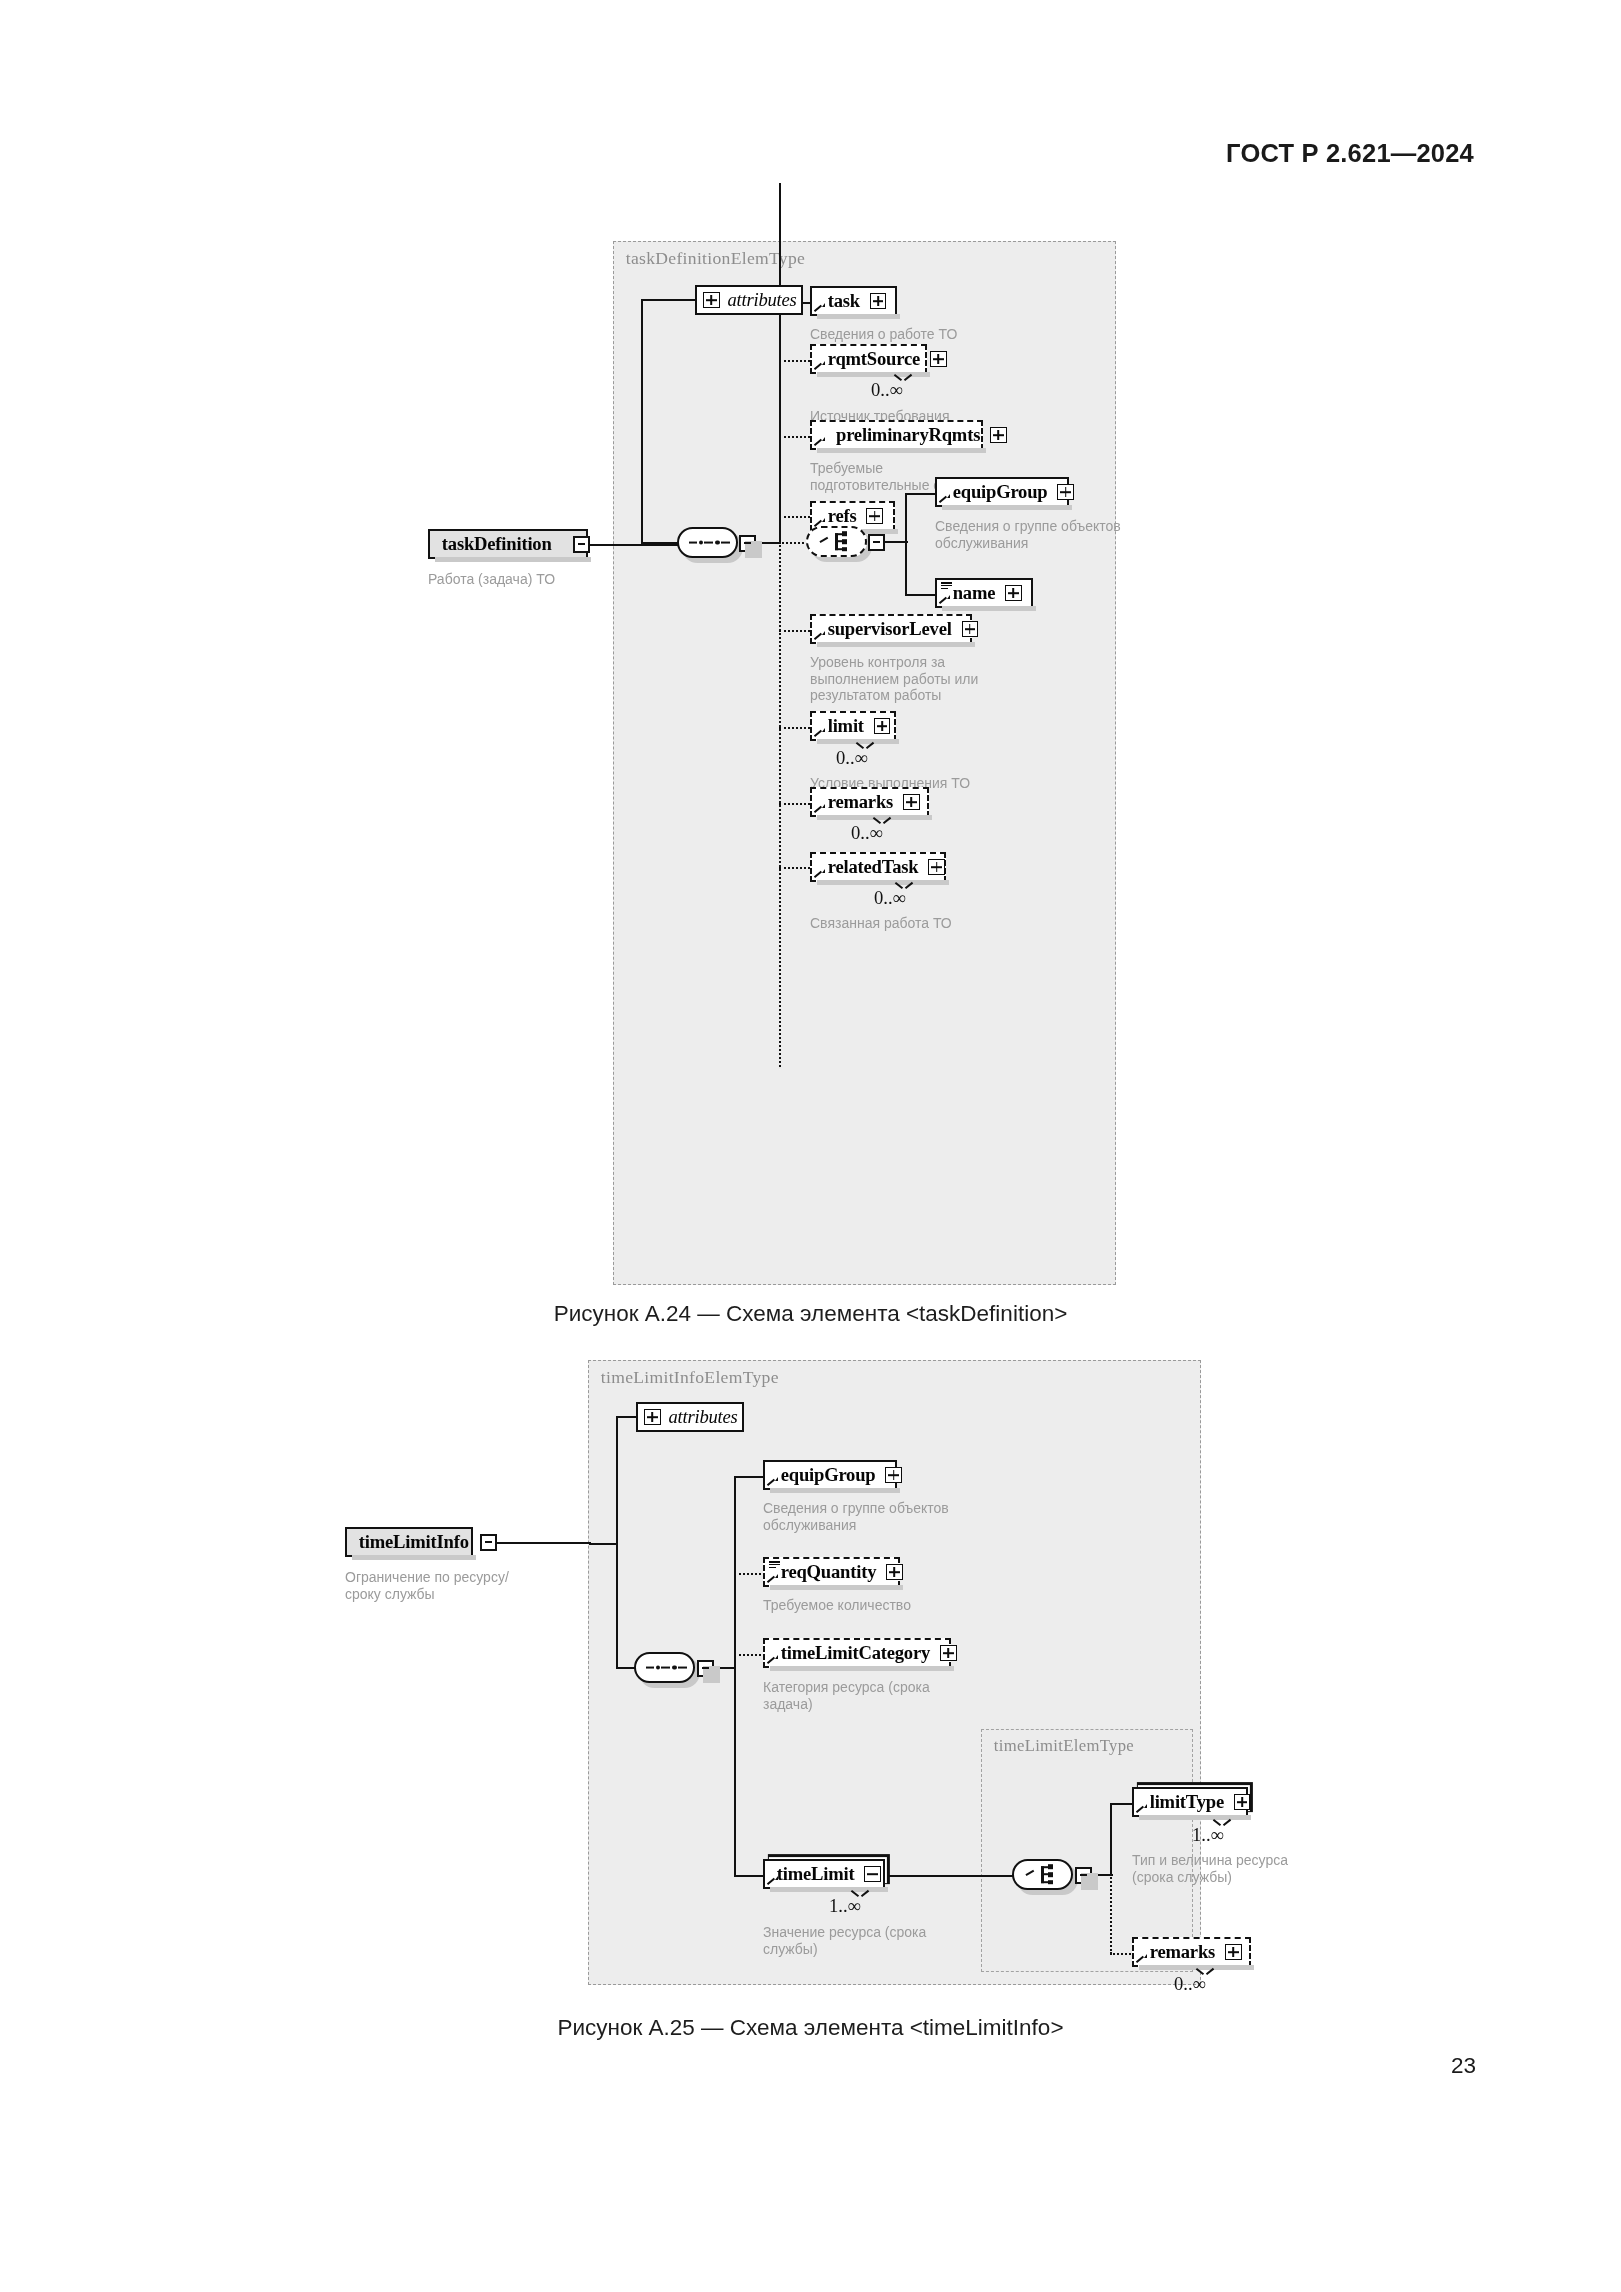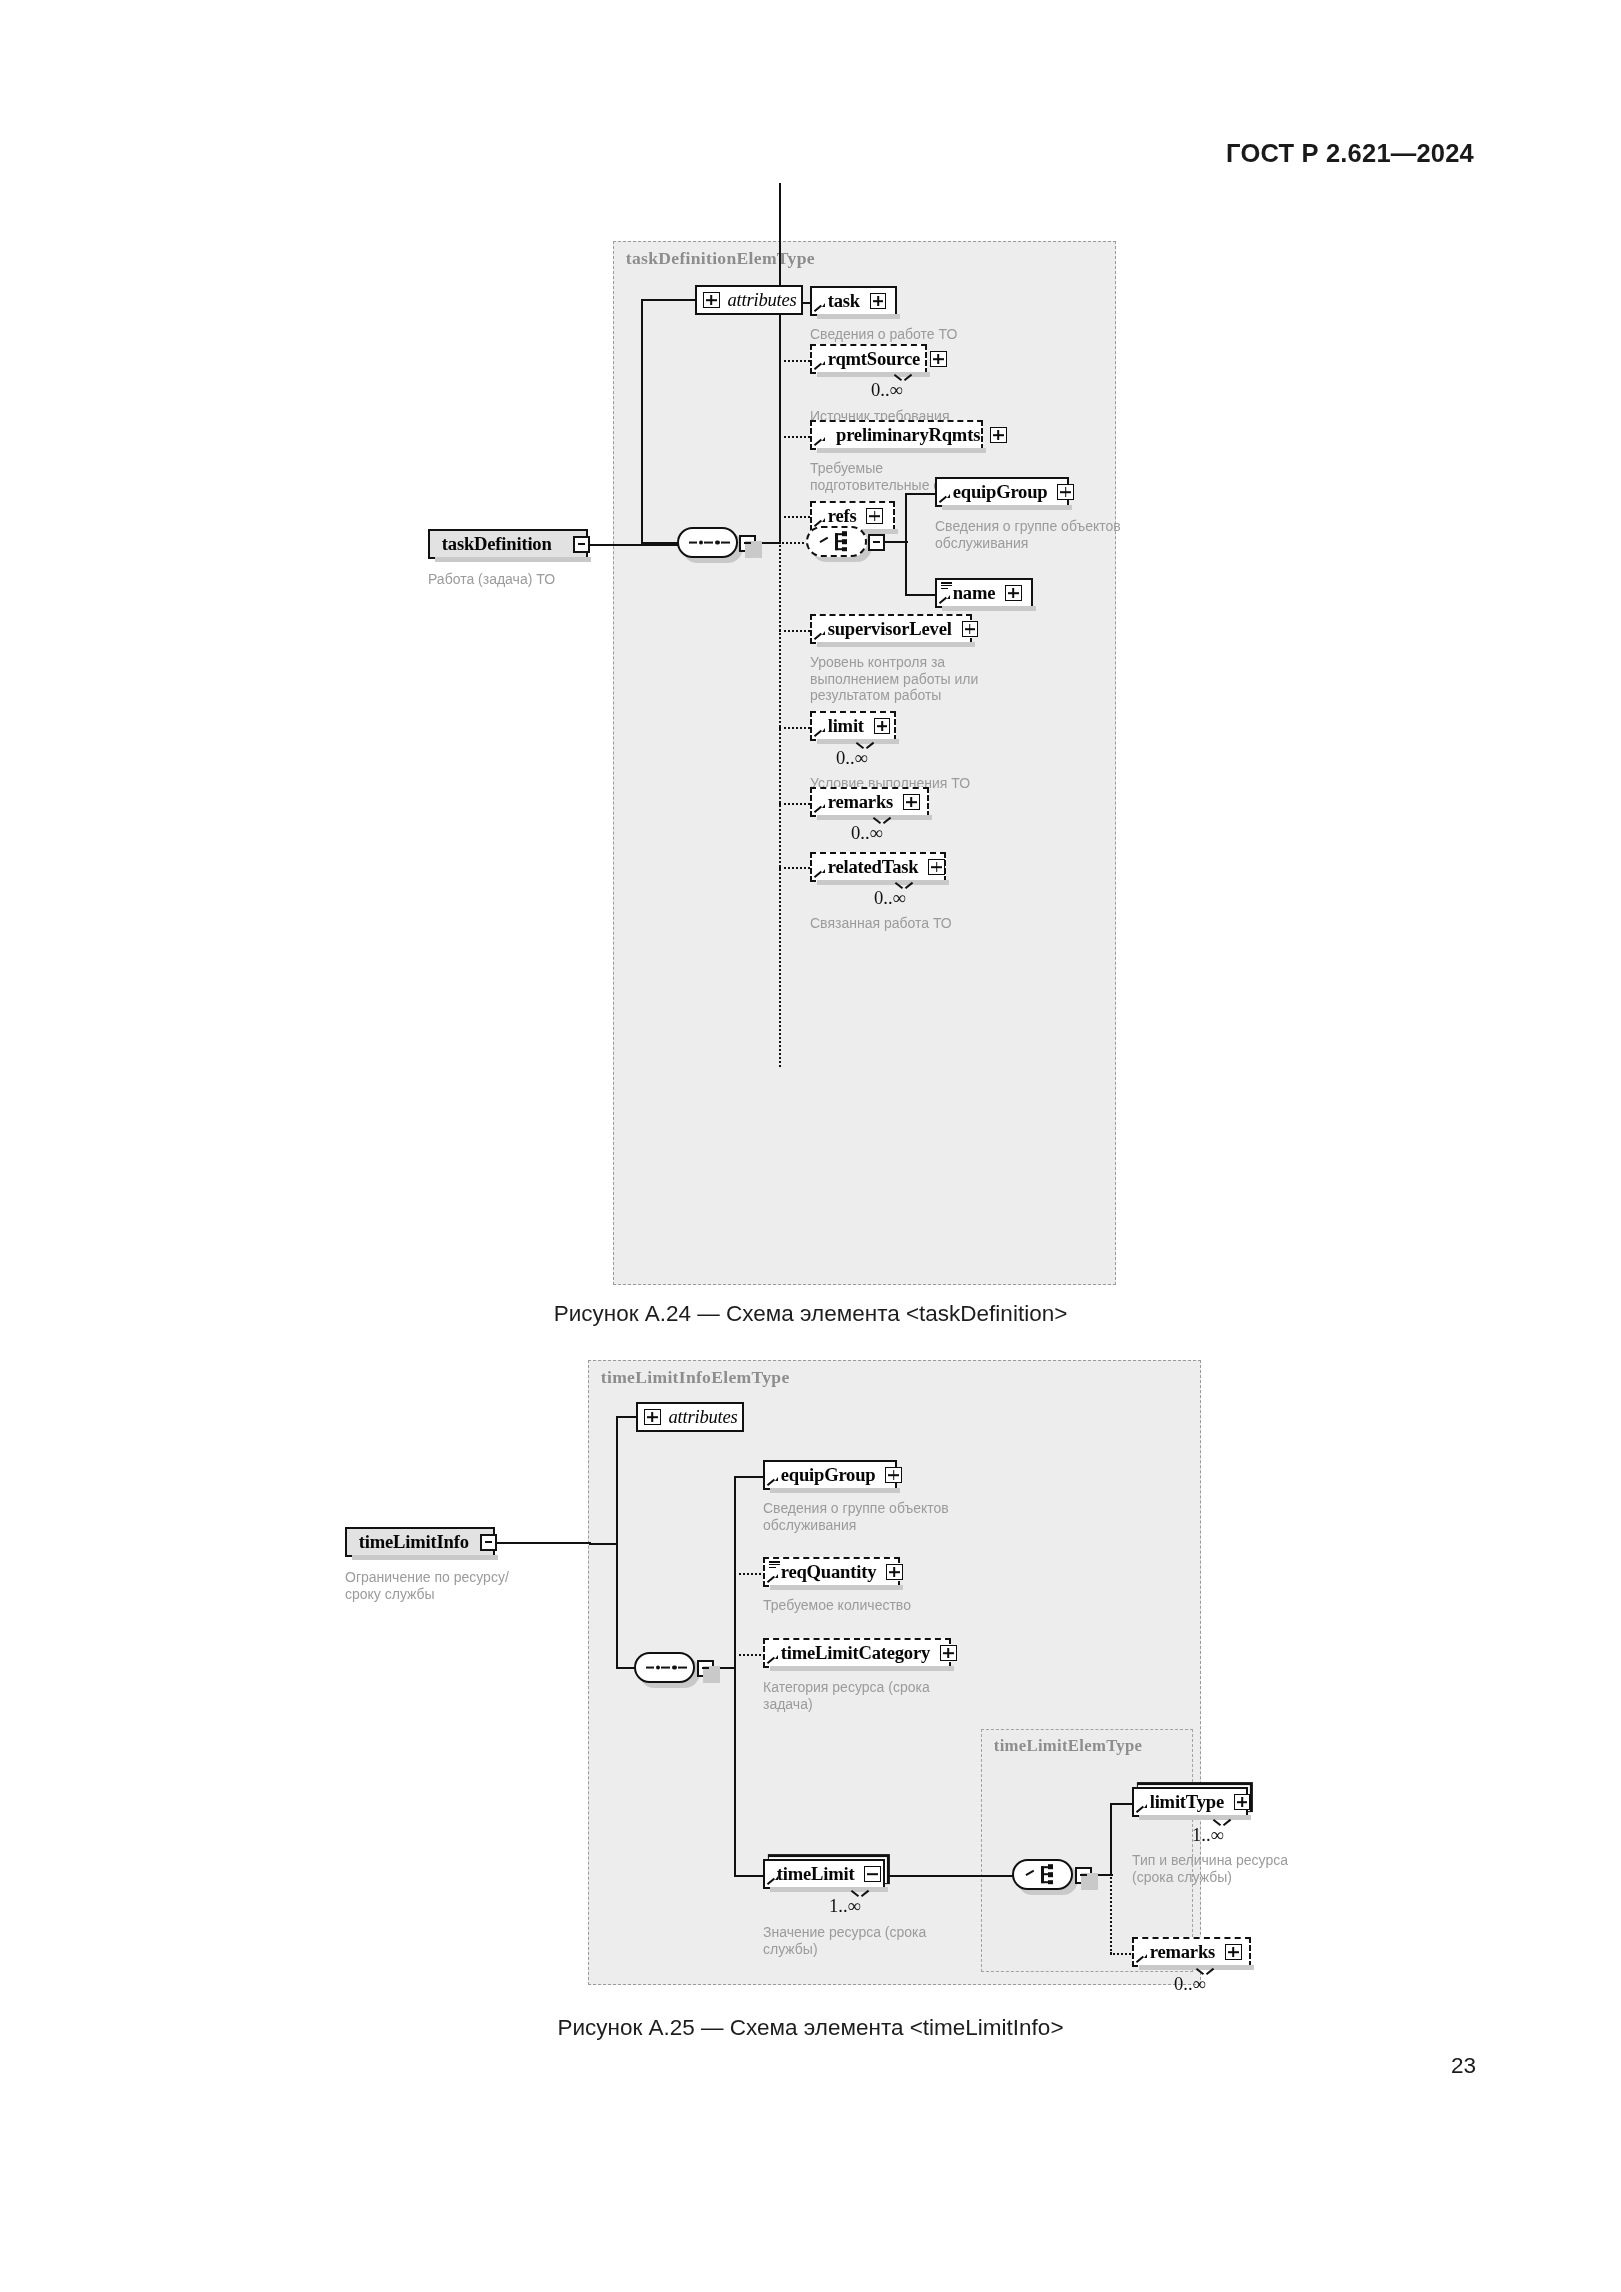--- a/index.html
+++ b/index.html
@@ -38,21 +38,21 @@
   }
   #schema-task{left:613px;top:241px;width:503px;height:1044px;}
   #schema-tli{left:588px;top:1360px;width:613px;height:625px;}
   #schema-tle{
     position:absolute;left:392px;top:368px;width:212px;height:243px;
     background:#ececec;border:1.3px dashed #a2a2a2;box-sizing:border-box;
   }
   .schema-title{
     position:absolute;left:11.8px;top:5.9px;
     font-family:"Liberation Serif",serif;
-    font-weight:bold;font-size:17.6px;color:#8d8d8d;
+    font-weight:normal;font-size:17.6px;color:#8d8d8d;
     letter-spacing:0.3px;white-space:nowrap;
   }
   #schema-tle .schema-title{font-size:16.7px;}
 
   
   .node{
     position:absolute;box-sizing:border-box;
     background:#ffffff;
     border:2px solid #111111;
     height:30px;
@@ -367,21 +367,21 @@
       <span class="label">relatedTask</span>
       <span class="plusbox"></span>
     </div>
     <div class="chev" style="left:282px;top:640px;"></div>
     <div class="occ" style="left:260px;top:645px;">0..∞</div>
     <div class="desc" style="left:196px;top:673px;width:274px;">Связанная работа ТО</div>
   </div>
 
   <div class="fig-caption" id="cap-a24">Рисунок А.24 — Схема элемента &lt;taskDefinition&gt;</div>
 
-  <div class="node root" id="n-timeLimitInfo" style="left:345px;top:1527px;width:150px;text-align:right;">
+  <div class="node root" id="n-timeLimitInfo" style="left:345px;top:1527px;width:128px;text-align:right;">
     <span class="label">timeLimitInfo</span>
   </div>
   <div class="toggle" style="left:480px;top:1534px;"></div>
   <div class="rootdesc" style="left:345px;top:1569px;width:206px;white-space:pre-line;">Ограничение по ресурсу/
 сроку службы</div>
 
   <div class="ln h" style="left:495px;top:1542px;width:96px;"></div>
 
   <div class="schema" id="schema-tli">
     <div class="schema-title">timeLimitInfoElemType</div>

